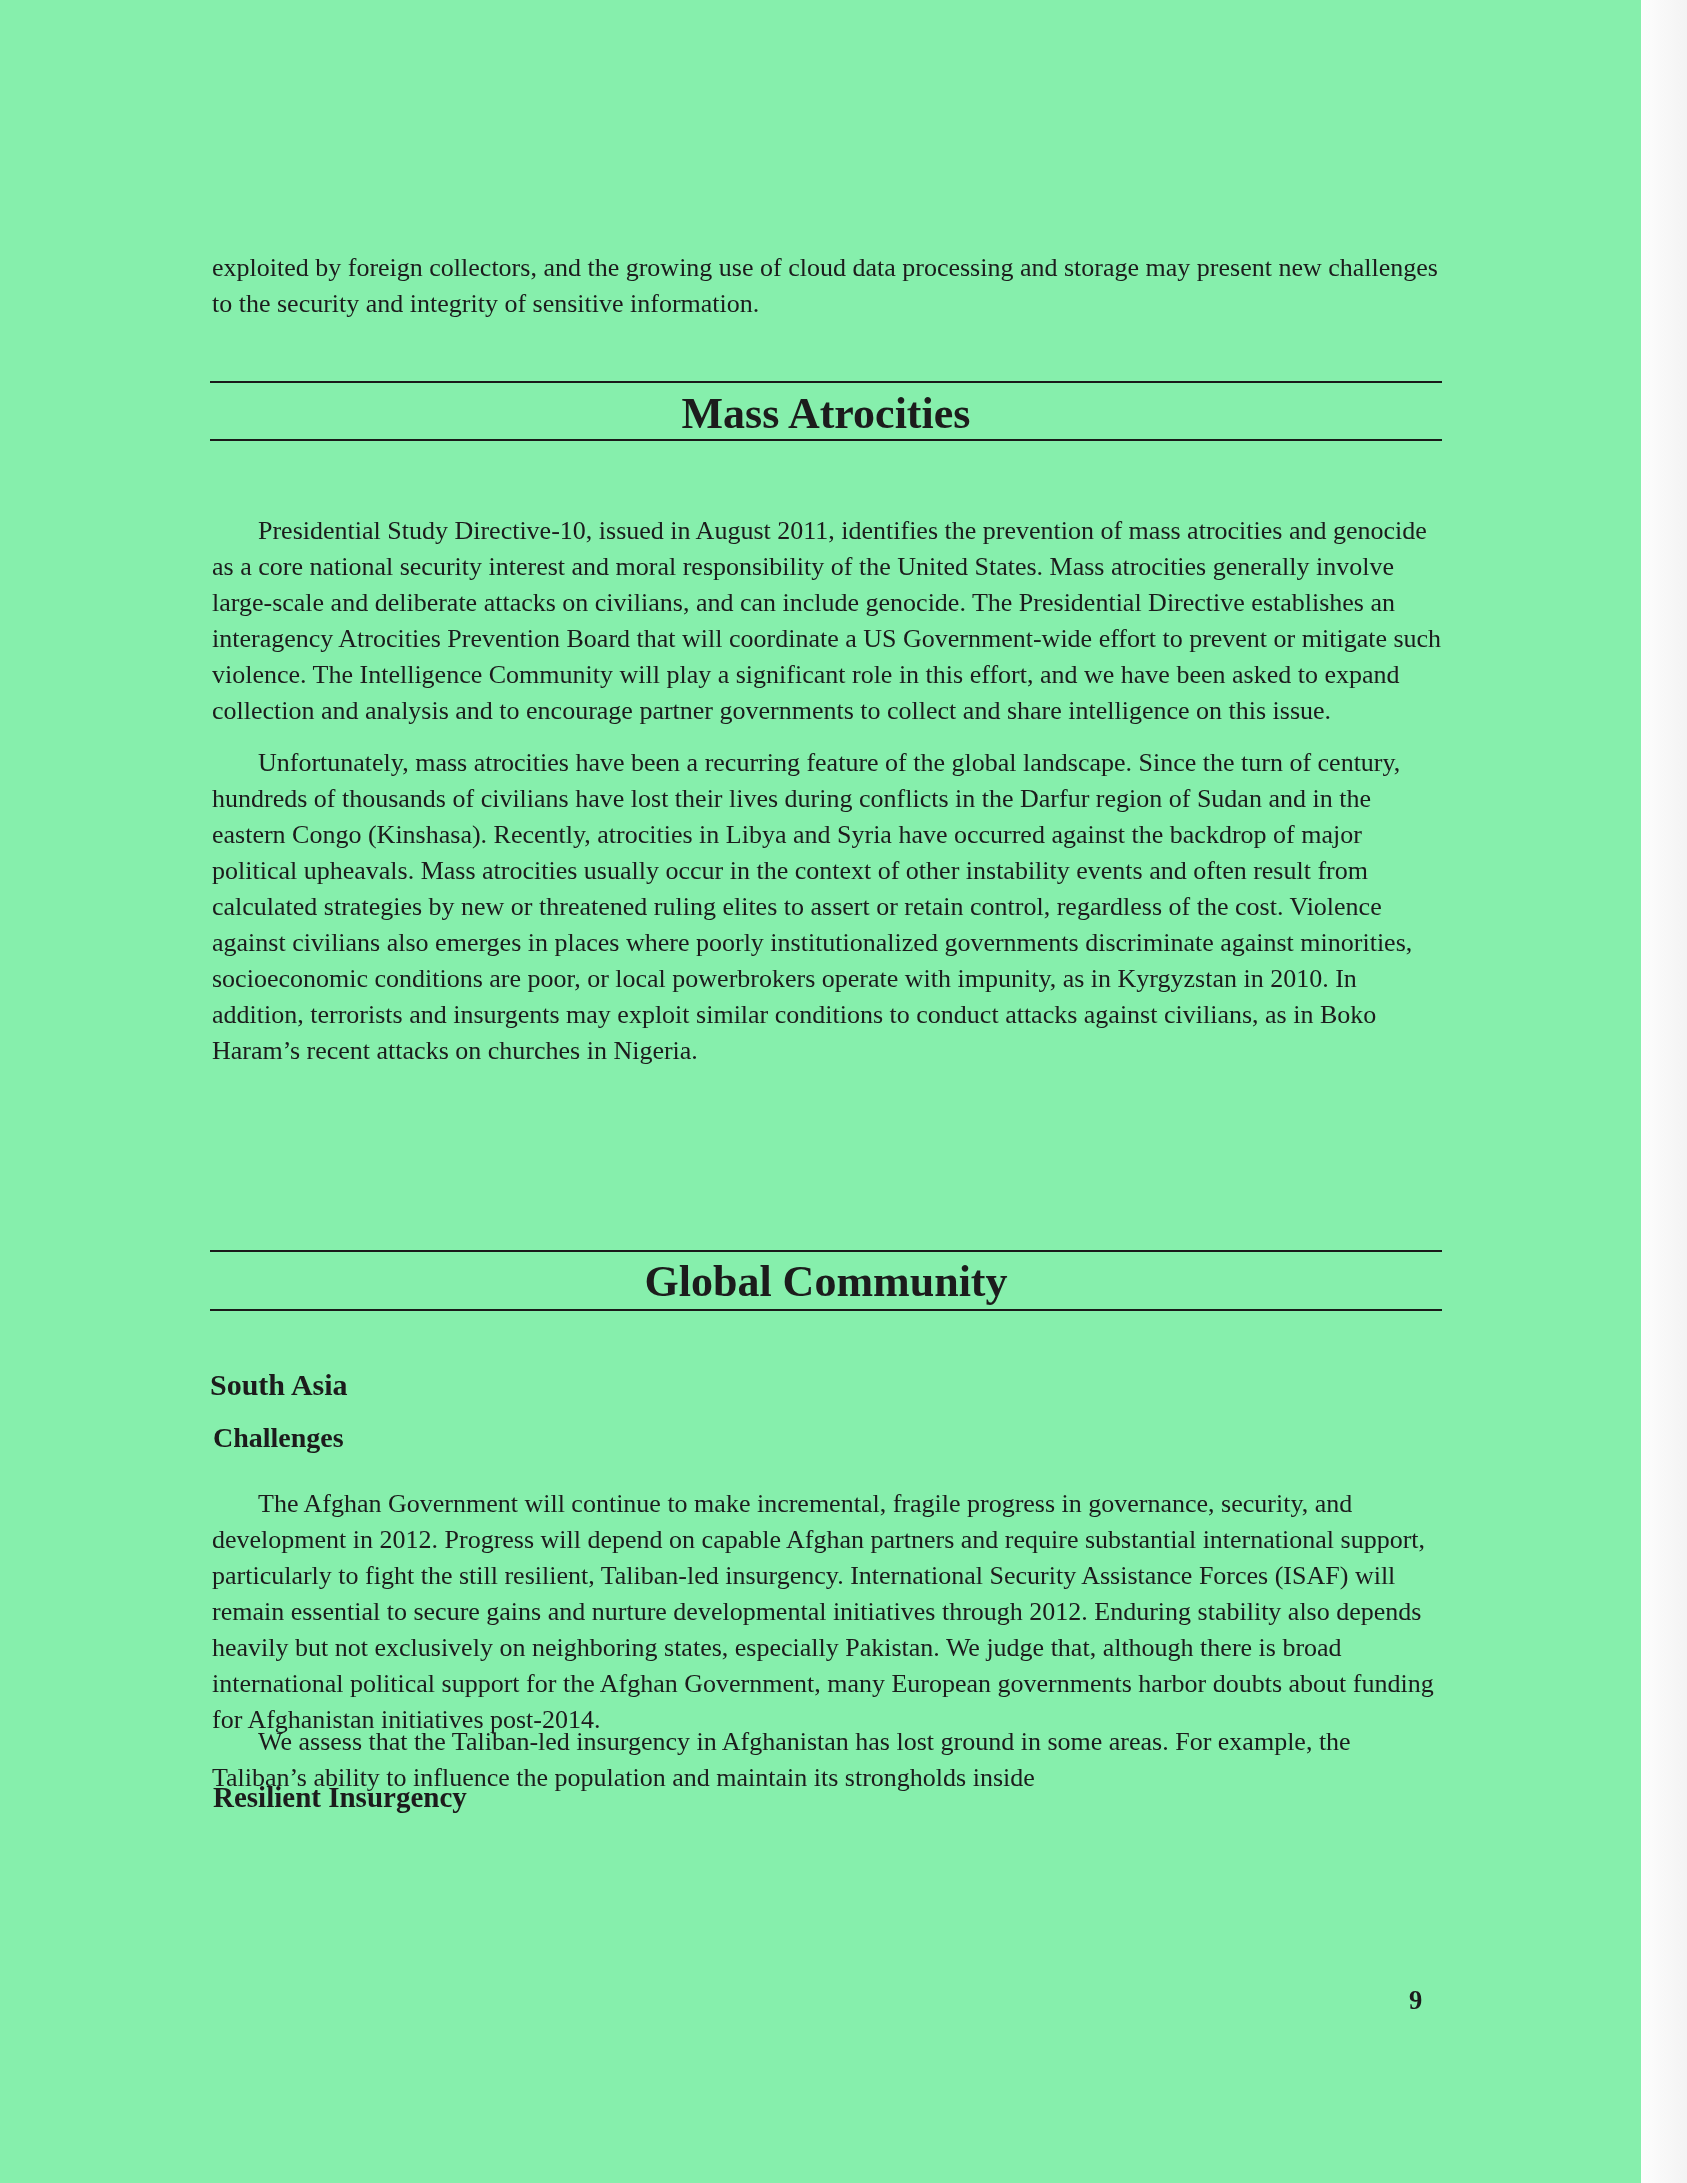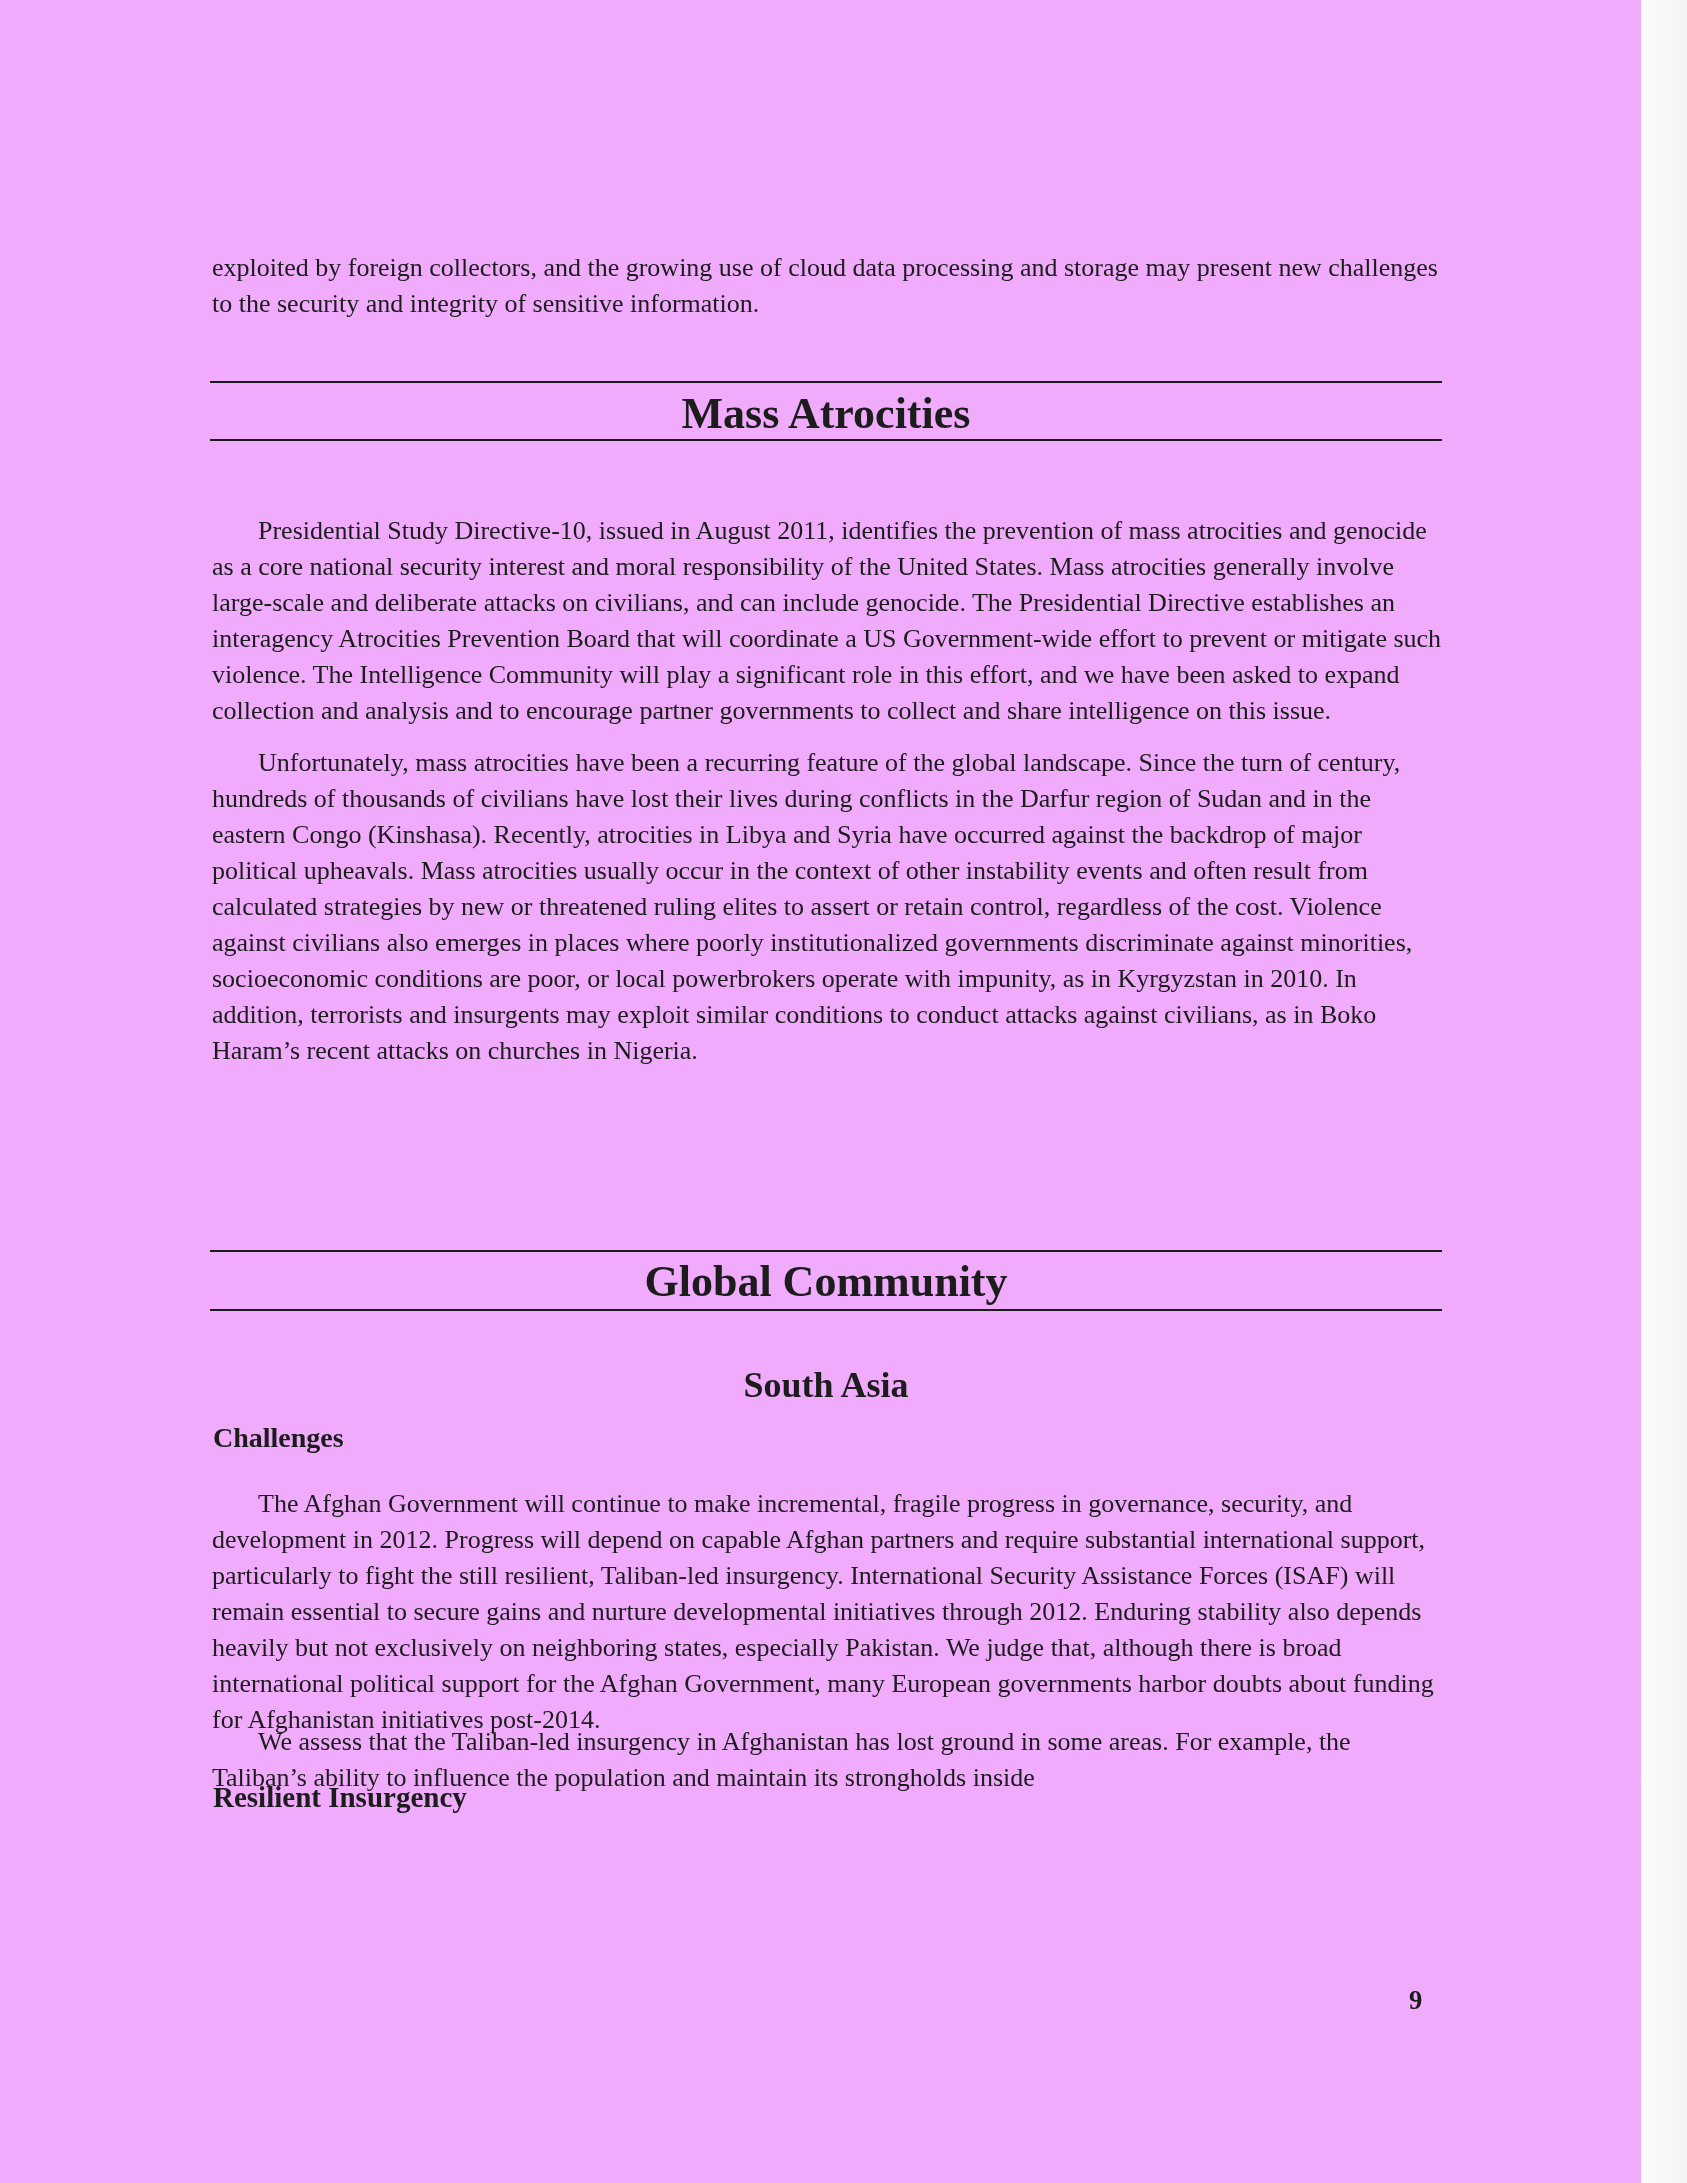--- a/index.html
+++ b/index.html
@@ -12,21 +12,21 @@
       height: 2183px;
       position: relative;
       overflow: hidden;
       font-family: "Liberation Serif", "DejaVu Serif", serif;
       color: #1c1c1c;
     }
     .page {
       position: absolute;
       left: 0; top: 0;
       width: 1687px; height: 2183px;
-      background: #f0abfc;
+      background: #86efac;
     }
     .scan-edge {
       position: absolute;
       right: 0; top: 0;
       width: 46px; height: 2183px;
       background: linear-gradient(to right, #fdfdfd, #f3f3f3);
     }
     .block {
       position: absolute;
       left: 212px;
@@ -53,23 +53,22 @@
       text-align: center;
       font-weight: bold;
       font-size: 44px;
       line-height: 40px;
       margin: 0;
     }
     .region-title {
       position: absolute;
       left: 210px;
       width: 1232px;
-      text-align: center;
       font-weight: bold;
-      font-size: 36px;
+      font-size: 30px;
       line-height: 36px;
       margin: 0;
     }
     .country-title {
       position: absolute;
       left: 213px;
       font-weight: bold;
       font-size: 28px;
       line-height: 33px;
       margin: 0;

